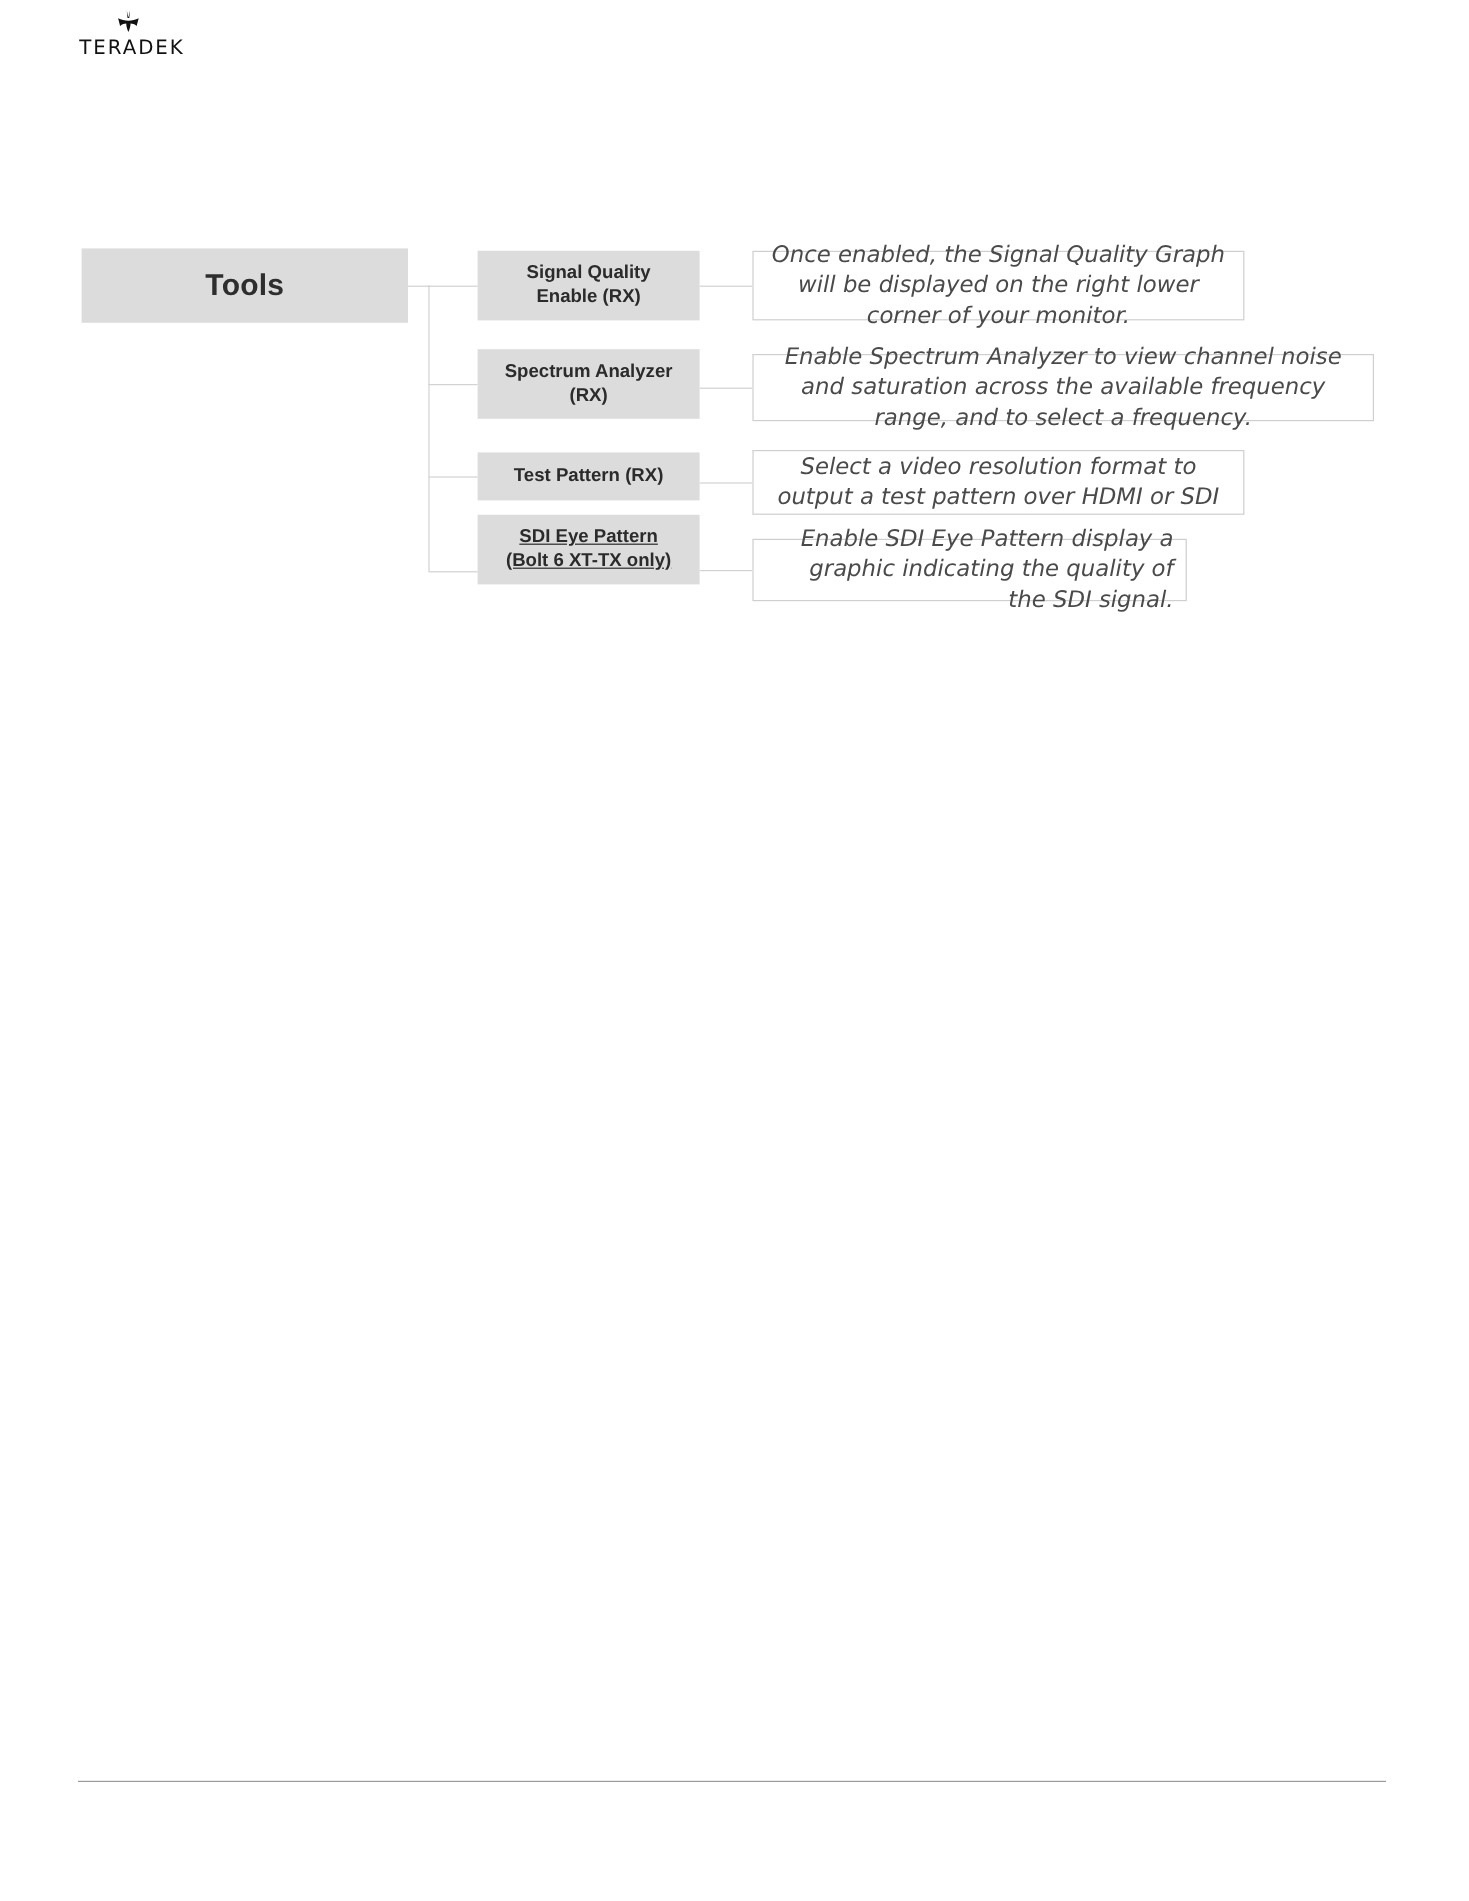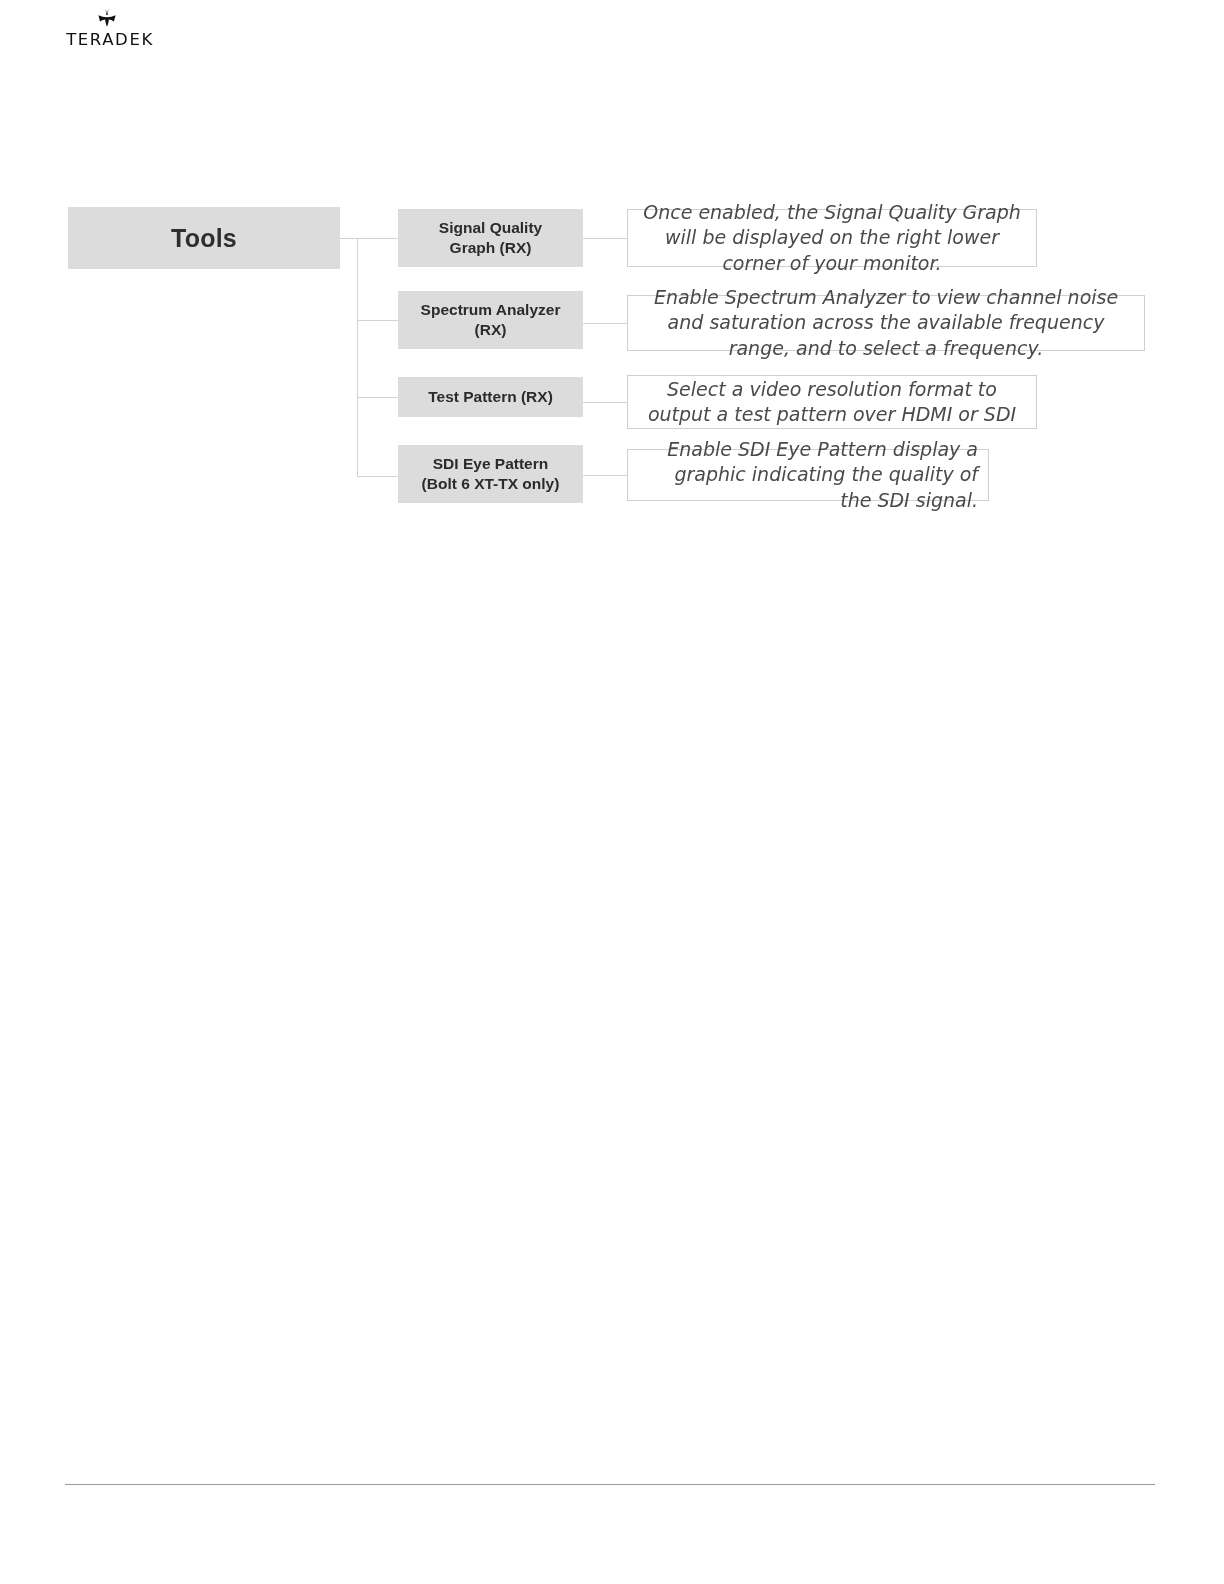--- a/index.html
+++ b/index.html
@@ -84,21 +84,21 @@
     background: #dcdcdc;
     color: #2b2b2b;
     font-size: 15.5px;
     font-weight: 700;
     line-height: 1.28;
     padding: 16px 4px;
   }
   .node-branch.b0 { top: 172px;  height: 58px; }
   .node-branch.b1 { top: 254px;  height: 58px; }
   .node-branch.b2 { top: 340px;  height: 40px; }
-  .node-branch.b3 { top: 408px;  height: 58px; }
+  .node-branch.b3 { top: 392px;  height: 58px; text-decoration: underline; }
 
   
   .node-desc {
     background: #ffffff;
     border: 1px solid #cfcfcf;
     color: #4a4a4a;
     font-size: 19px;
     font-style: italic;
     line-height: 1.32;
     padding: 4px 10px;
@@ -155,21 +155,21 @@
   <div class="line line-h" style="left:357px; top:439px; width:41px;"></div>
 
   <div class="line line-h" style="left:583px; top:201px; width:44px;"></div>
   <div class="line line-h" style="left:583px; top:286px; width:44px;"></div>
   <div class="line line-h" style="left:583px; top:365px; width:44px;"></div>
   <div class="line line-h" style="left:583px; top:438px; width:44px;"></div>
 
   <div class="node node-branch b0">
     <span>
       <span>Signal Quality</span><br>
-      <span>Graph (RX)</span>
+      <span>Enable (RX)</span>
     </span>
   </div>
   <div class="node node-desc d0">Once enabled, the Signal Quality Graph will be displayed on the right lower corner of your monitor.</div>
 
   <div class="node node-branch b1">
     <span>
       <span>Spectrum Analyzer</span><br>
       <span>(RX)</span>
     </span>
   </div>

